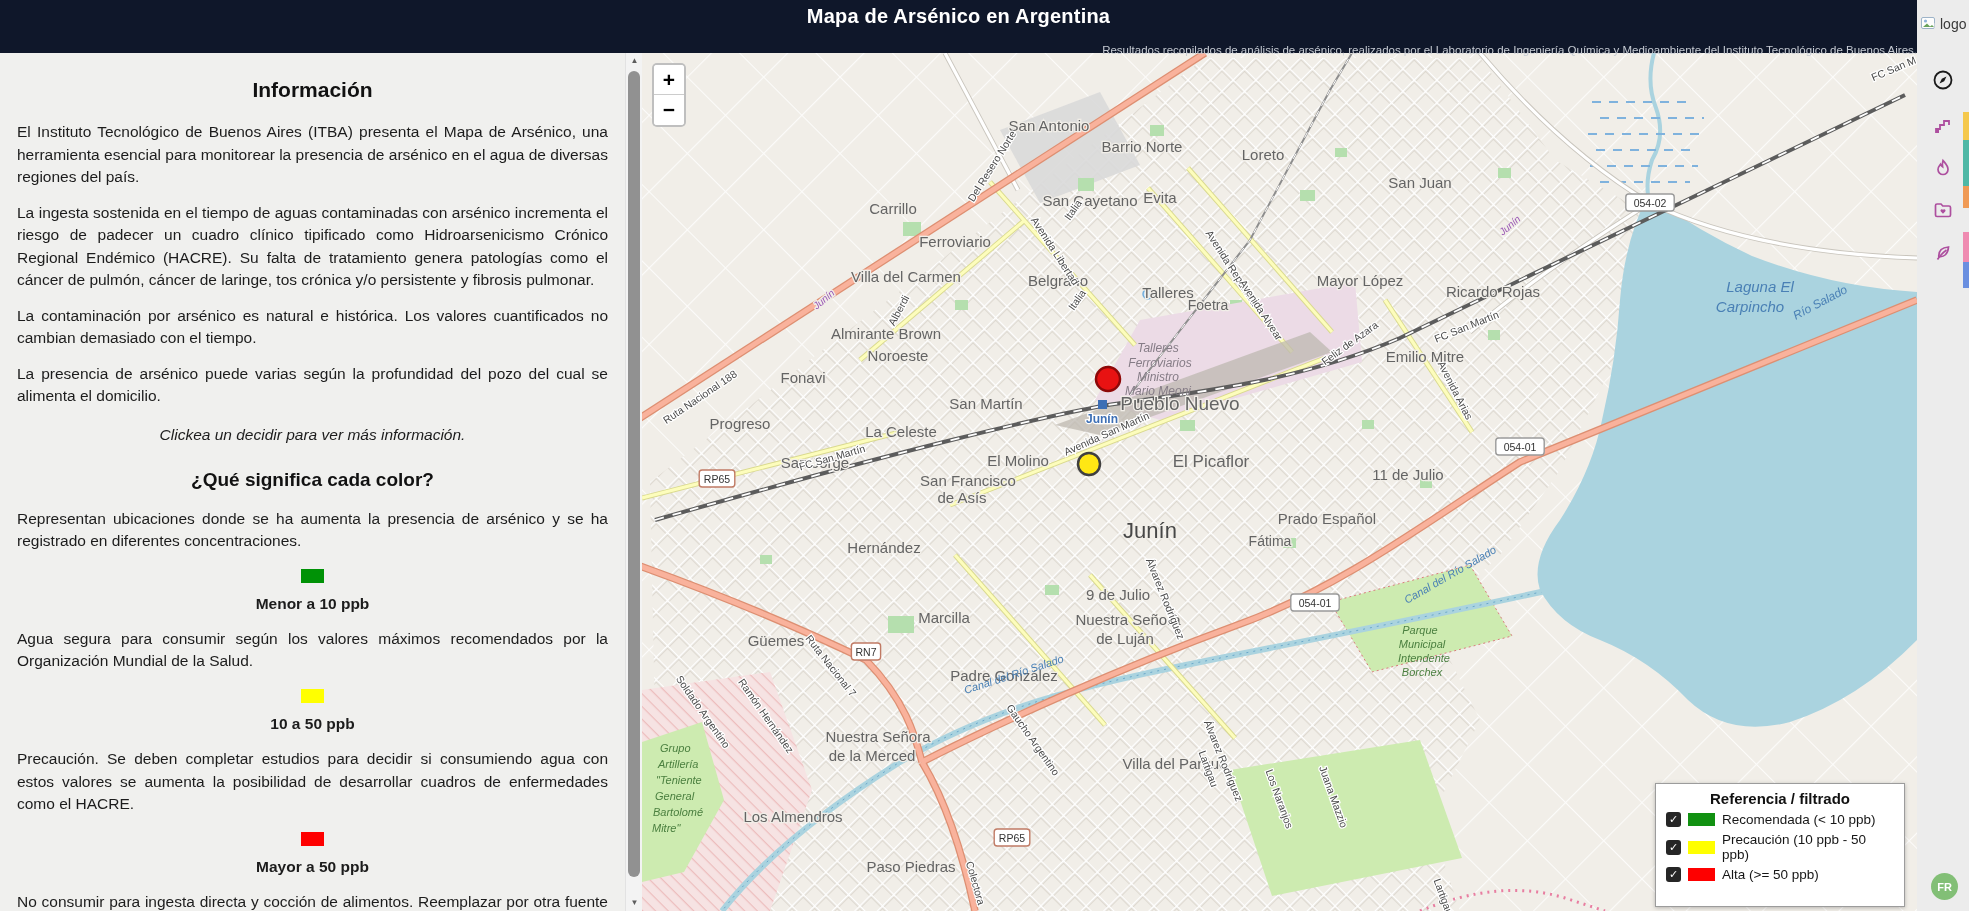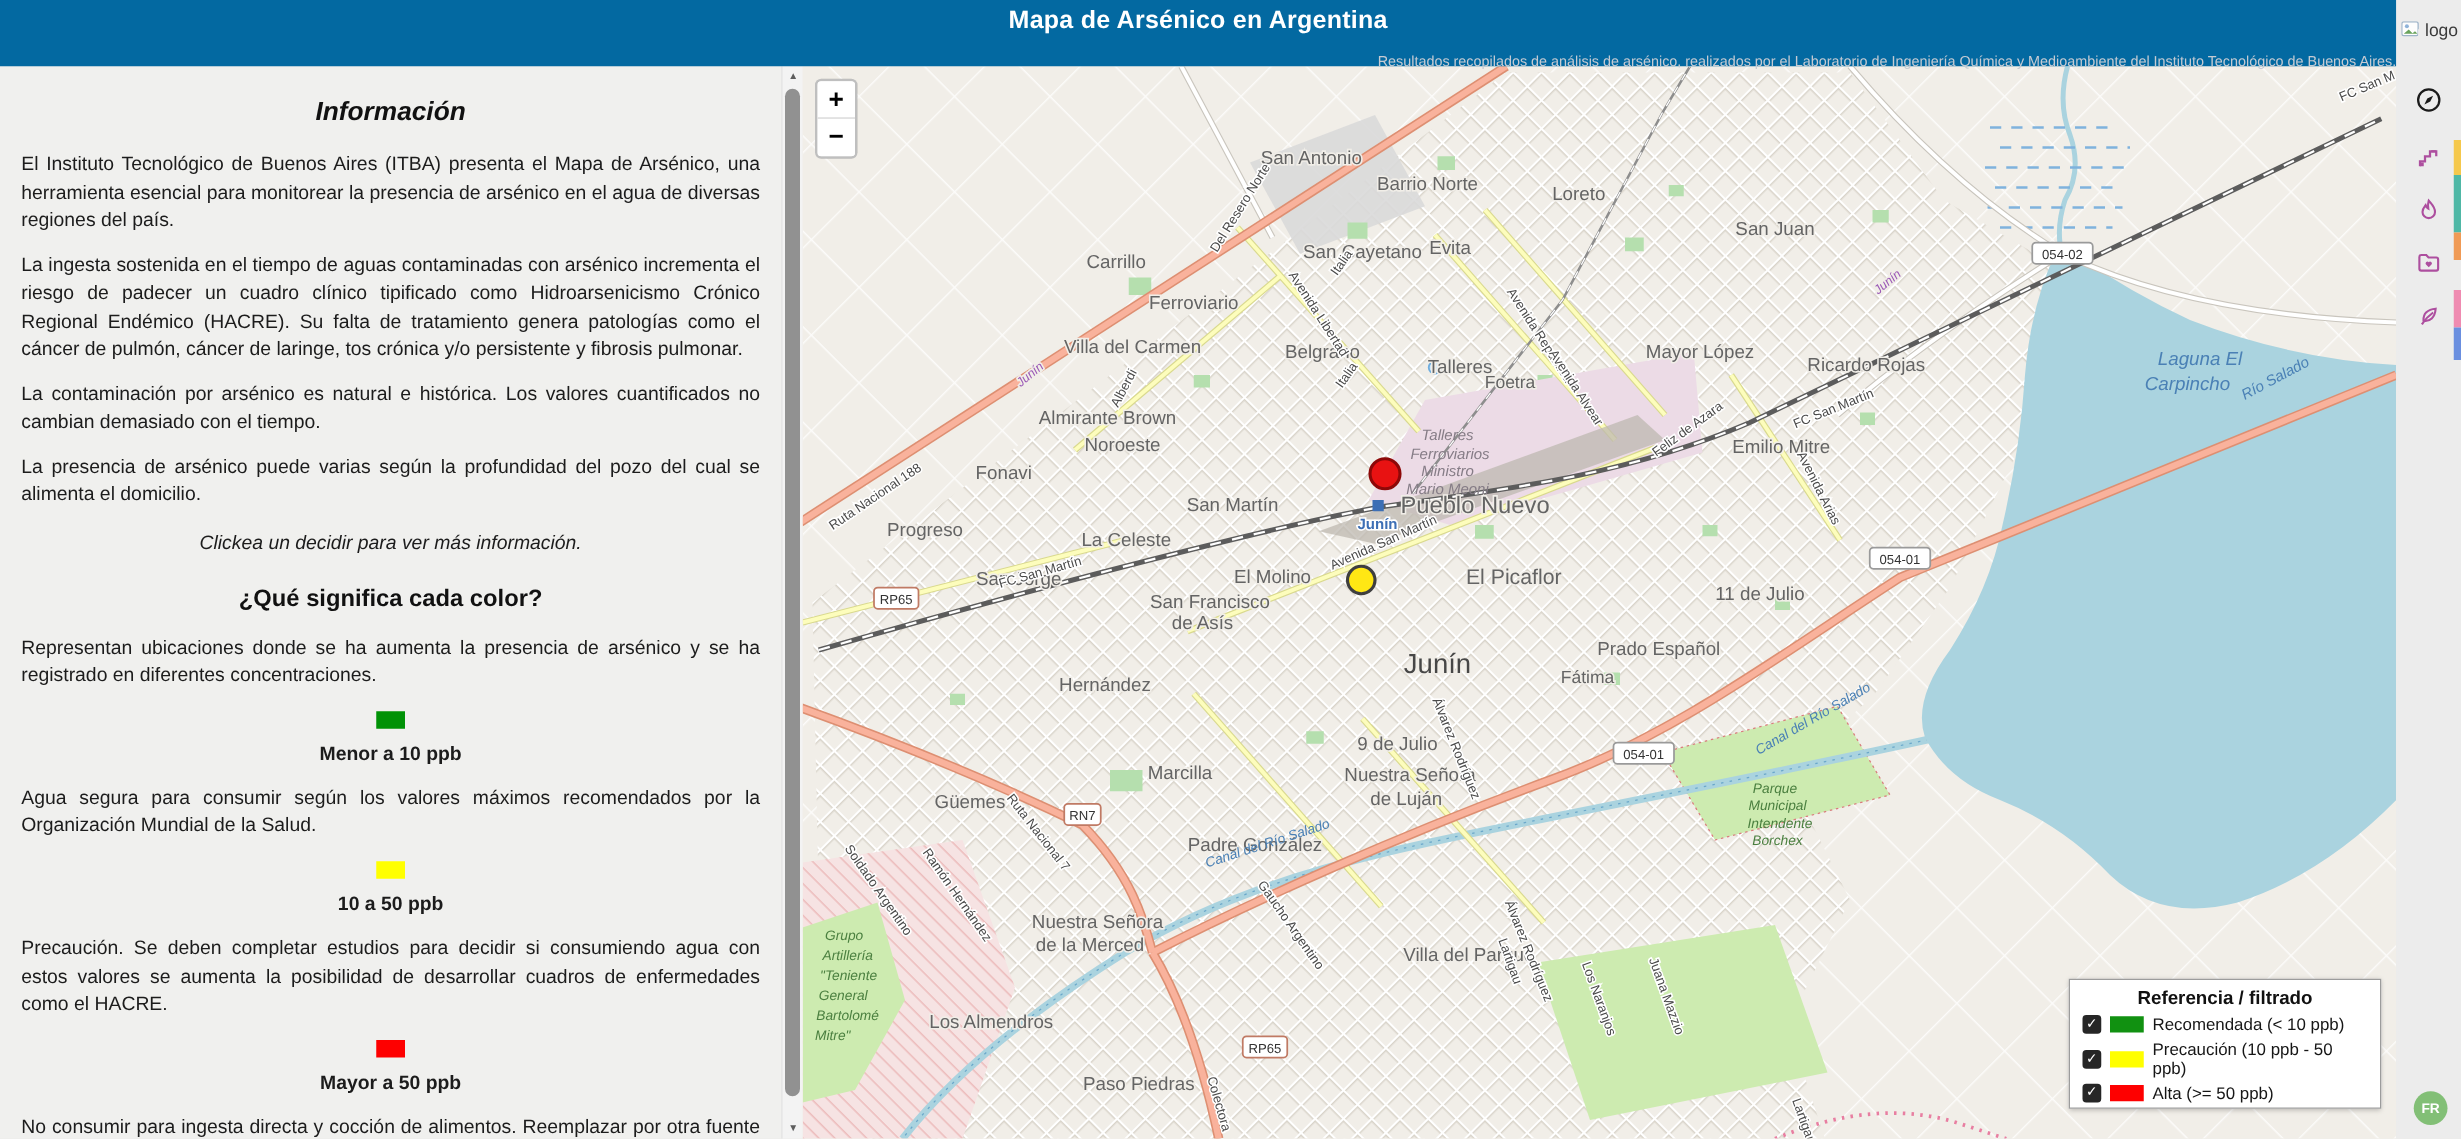--- a/index.html
+++ b/index.html
@@ -1,26 +1,26 @@
 <!DOCTYPE html>
 <html><head>
 <meta charset="utf-8">
 <style>
   * { margin:0; padding:0; box-sizing:border-box; }
   html,body { width:1969px; height:911px; overflow:hidden; font-family:"Liberation Sans", sans-serif; background:#ececec; }
   #stage { position:relative; width:1969px; height:911px; }
 
   
-  #header { position:absolute; left:0; top:0; width:1917px; height:53px; background:#0369a1; color:#fff; text-align:center; z-index:5; }
+  #header { position:absolute; left:0; top:0; width:1917px; height:53px; background:#0f172a; color:#fff; text-align:center; z-index:5; }
   #header h1 { font-size:20px; font-weight:bold; padding-top:5px; letter-spacing:.2px; }
   #header .sub { font-size:11.5px; color:#c6cbd3; margin-top:16px;text-align:right; }
 
   
   #info { position:absolute; left:0; top:53px; width:625px; height:858px; background:#f0f0ee; color:#1c1c1c; padding:14px 17px 0 17px; font-size:15.5px; line-height:1.45; }
-  #info h2 { text-align:center; font-size:21px; margin:8px 0 16px 0; color:#111;font-style:italic; }
+  #info h2 { text-align:center; font-size:21px; margin:8px 0 16px 0; color:#111; }
   #info h3 { text-align:center; font-size:19px; margin:20px 0 14px 0; color:#111; }
   #info p { text-align:justify; margin-bottom:13px; }
   #info .note { text-align:center; font-style:italic; margin:16px 0 6px 0; }
   .level-head { display:flex; align-items:center; gap:10px; font-weight:bold; margin:16px 0 13px 0;flex-direction:column; }
   .swatch { width:23px; height:14px; display:inline-block; flex:0 0 auto; }
 
   
   #vscroll { position:absolute; left:625px; top:53px; width:17px; height:858px; background:#f3f3f3; border-left:1px solid #e2e2e2; z-index:4; }
   #vscroll .arr { position:absolute; left:0; width:17px; height:16px; color:#5d5d5d; font-size:8px; text-align:center; line-height:16px; }
   #vscroll .thumb { position:absolute; left:2px; top:18px; width:12px; height:806px; background:#919191; border-radius:6px; }
@@ -28,21 +28,21 @@
   
   #map { position:absolute; left:642px; top:53px; width:1275px; height:858px; background:#f1eee8; overflow:hidden; }
   #map svg { position:absolute; left:0; top:0; }
 
   
   #zoomctl { position:absolute; left:10px; top:10px; width:34px; border:2px solid rgba(0,0,0,.25); border-radius:5px; overflow:hidden; background:#fff; z-index:10; }
   #zoomctl .zb { width:100%; height:30px; background:#fff; color:#000; font-size:21px; font-weight:bold; text-align:center; line-height:30px; cursor:pointer; }
   #zoomctl .zb:first-child { border-bottom:1px solid #ccc; }
 
   
-  #legend { position:absolute; left:1013px; top:730px; width:250px; background:#fff; border:1px solid #9c9c9c; box-shadow:0 1px 4px rgba(0,0,0,.25); padding:6px 10px 4px 10px; z-index:10; }
+  #legend { position:absolute; left:1013px; top:730px; width:250px; background:#fff; border:1px solid #9c9c9c; box-shadow:0 1px 4px rgba(0,0,0,.25); padding:6px 10px 24px 10px; z-index:10; }
   #legend .ltitle { font-weight:bold; font-size:15px; text-align:center; margin-bottom:5px; color:#111; }
   .lrow { display:flex; align-items:center; gap:7px; margin-top:5px; font-size:13.5px; color:#161616; }
   .cb { width:15px; height:15px; background:#262626; border-radius:3px; color:#fff; font-size:11px; line-height:15px; text-align:center; flex:0 0 auto; }
   .lswatch { width:27px; height:13px; flex:0 0 auto; }
 
   
   #rail { position:absolute; left:1917px; top:0; width:52px; height:911px; background:#ececec; z-index:6; }
   #rail .logo { position:absolute; left:4px; top:16px; display:flex; align-items:center; gap:2px; color:#3a3a3a; font-size:14px; }
   .ricon { position:absolute; left:13px; width:26px; height:26px; display:flex; align-items:center; justify-content:center; }
   #strip { position:absolute; right:0; top:112px; width:6px; }

